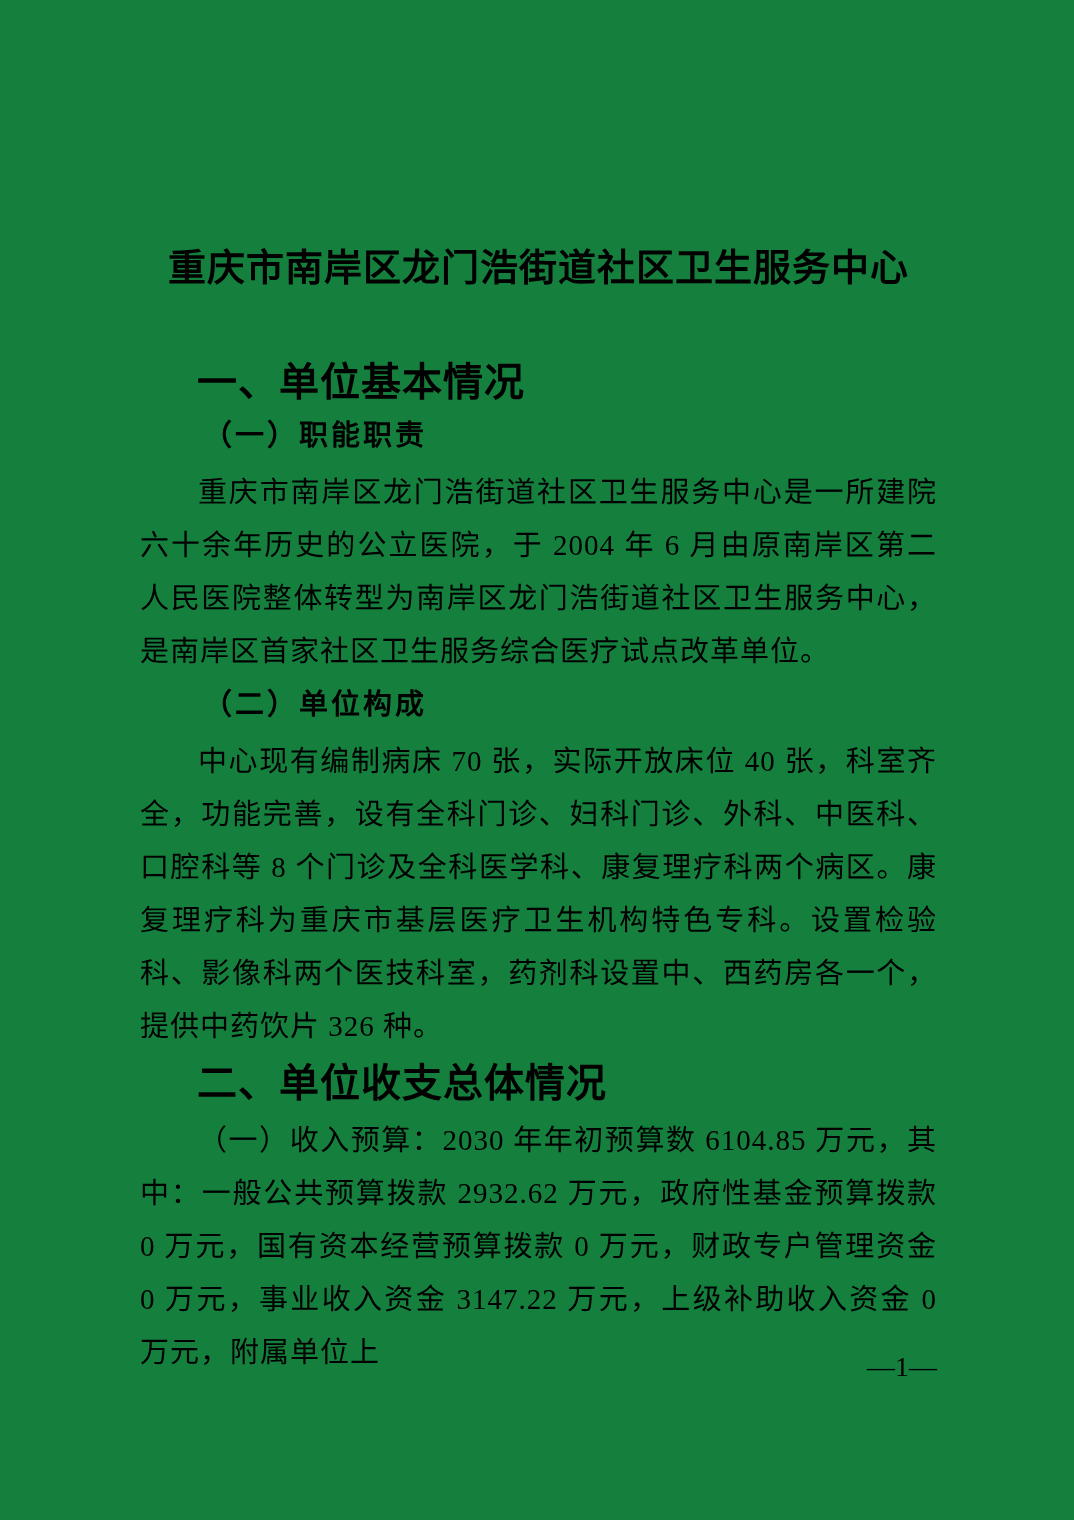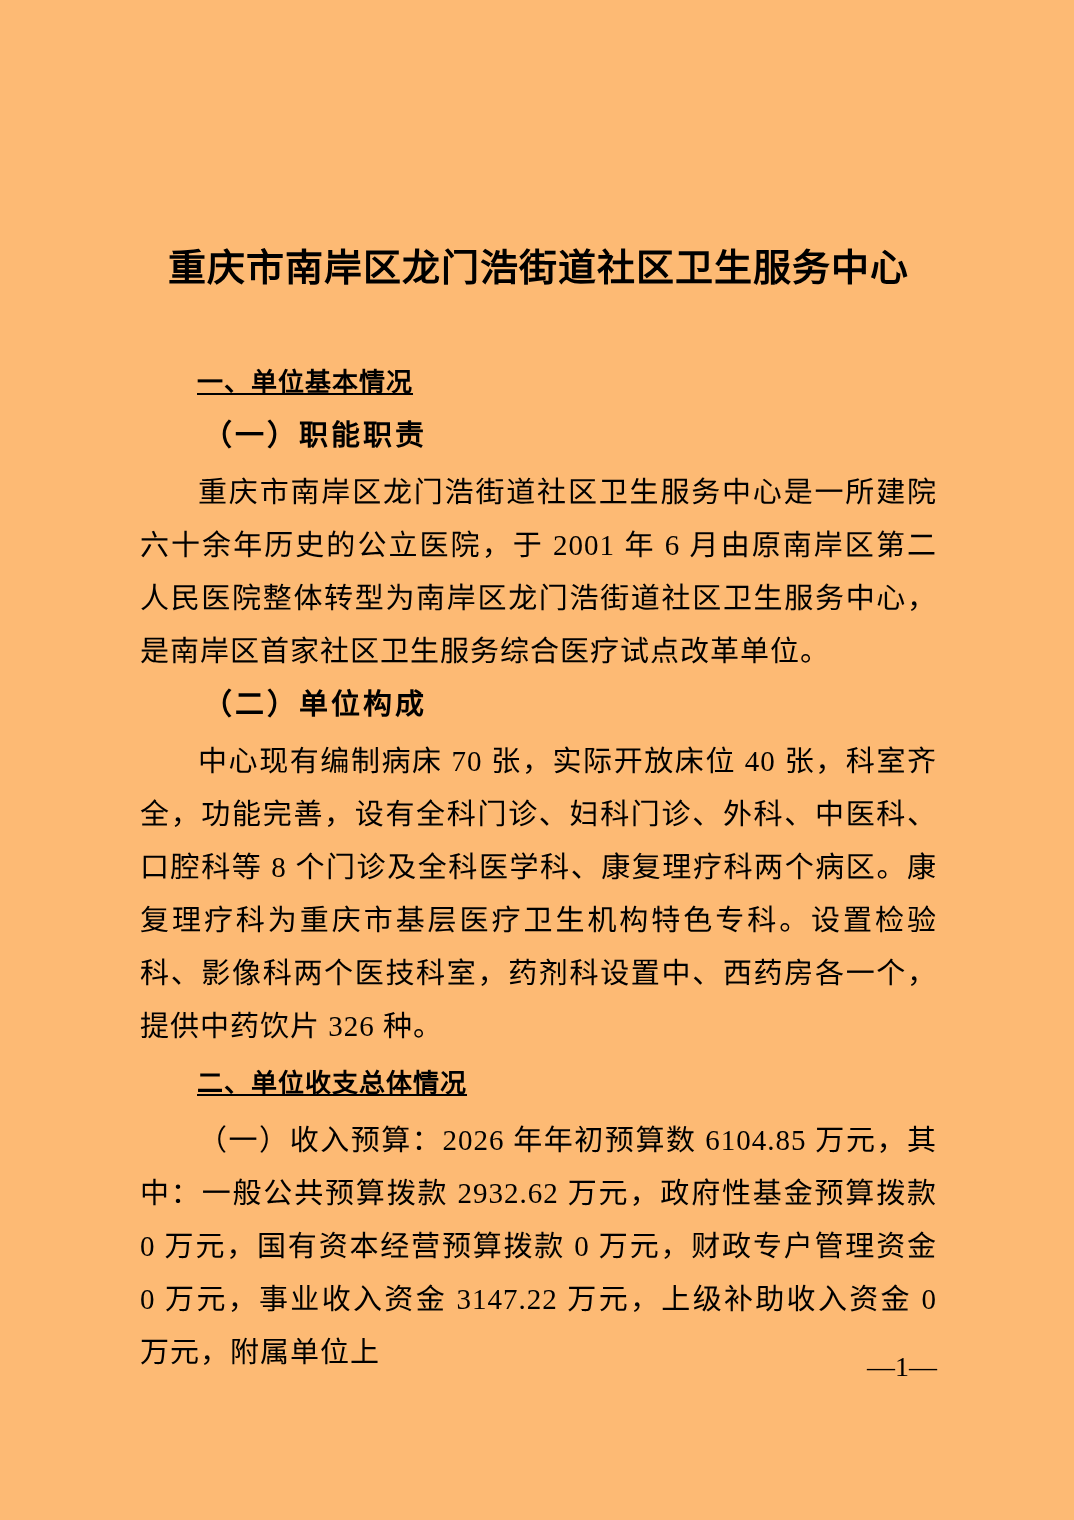--- a/index.html
+++ b/index.html
@@ -5,45 +5,44 @@
 <style>
   html, body {
     margin: 0;
     padding: 0;
     background: #ffffff;
   }
   .page {
     position: relative;
     width: 1074px;
     height: 1520px;
-    background: #fdba74;
+    background: #15803d;
     color: #000000;
     overflow: hidden;
     font-family: "Liberation Serif", "DejaVu Serif", serif;
   }
   .content {
     padding: 238px 137px 0 140px;
   }
   .doc-title {
     text-align: center;
     font-family: "Liberation Sans", "DejaVu Sans", sans-serif;
     font-weight: bold;
     font-size: 38px;
     line-height: 60px;
     letter-spacing: 1px;
   }
   .sec-heading {
     font-family: "Liberation Sans", "DejaVu Sans", sans-serif;
     font-weight: bold;
-    font-size: 26px;
+    font-size: 40px;
     line-height: 53px;
     margin: 0;
     text-indent: 57px;
     letter-spacing: 1px;
-    text-decoration: underline;
   }
   .sec-1 { margin-top: 58px; }
   .sec-2 { margin-top: 4px; }
   .sub-heading {
     font-family: "Liberation Serif", "DejaVu Serif", serif;
     font-weight: bold;
     font-size: 29px;
     line-height: 53px;
     margin: 0;
     text-indent: 63px;
@@ -74,26 +73,26 @@
   <div class="content">
 
     <div class="doc-title">
       <div>重庆市南岸区龙门浩街道社区卫生服务中心</div>
     </div>
 
     <h2 class="sec-heading sec-1">一、单位基本情况</h2>
 
     <h3 class="sub-heading">（一）职能职责</h3>
 
-    <p class="body-para">重庆市南岸区龙门浩街道社区卫生服务中心是一所建院六十余年历史的公立医院，于 2001 年 6 月由原南岸区第二人民医院整体转型为南岸区龙门浩街道社区卫生服务中心，是南岸区首家社区卫生服务综合医疗试点改革单位。</p>
+    <p class="body-para">重庆市南岸区龙门浩街道社区卫生服务中心是一所建院六十余年历史的公立医院，于 2004 年 6 月由原南岸区第二人民医院整体转型为南岸区龙门浩街道社区卫生服务中心，是南岸区首家社区卫生服务综合医疗试点改革单位。</p>
 
     <h3 class="sub-heading">（二）单位构成</h3>
 
     <p class="body-para">中心现有编制病床 70 张，实际开放床位 40 张，科室齐全，功能完善，设有全科门诊、妇科门诊、外科、中医科、口腔科等 8 个门诊及全科医学科、康复理疗科两个病区。康复理疗科为重庆市基层医疗卫生机构特色专科。设置检验科、影像科两个医技科室，药剂科设置中、西药房各一个，提供中药饮片 326 种。</p>
 
     <h2 class="sec-heading sec-2">二、单位收支总体情况</h2>
 
-    <p class="body-para">（一）收入预算：2026 年年初预算数 6104.85 万元，其中：一般公共预算拨款 2932.62 万元，政府性基金预算拨款 0 万元，国有资本经营预算拨款 0 万元，财政专户管理资金 0 万元，事业收入资金 3147.22 万元，上级补助收入资金 0 万元，附属单位上</p>
+    <p class="body-para">（一）收入预算：2030 年年初预算数 6104.85 万元，其中：一般公共预算拨款 2932.62 万元，政府性基金预算拨款 0 万元，国有资本经营预算拨款 0 万元，财政专户管理资金 0 万元，事业收入资金 3147.22 万元，上级补助收入资金 0 万元，附属单位上</p>
 
   </div>
 
   <div class="page-number">—1—</div>
 </div>
 
 </body></html>

